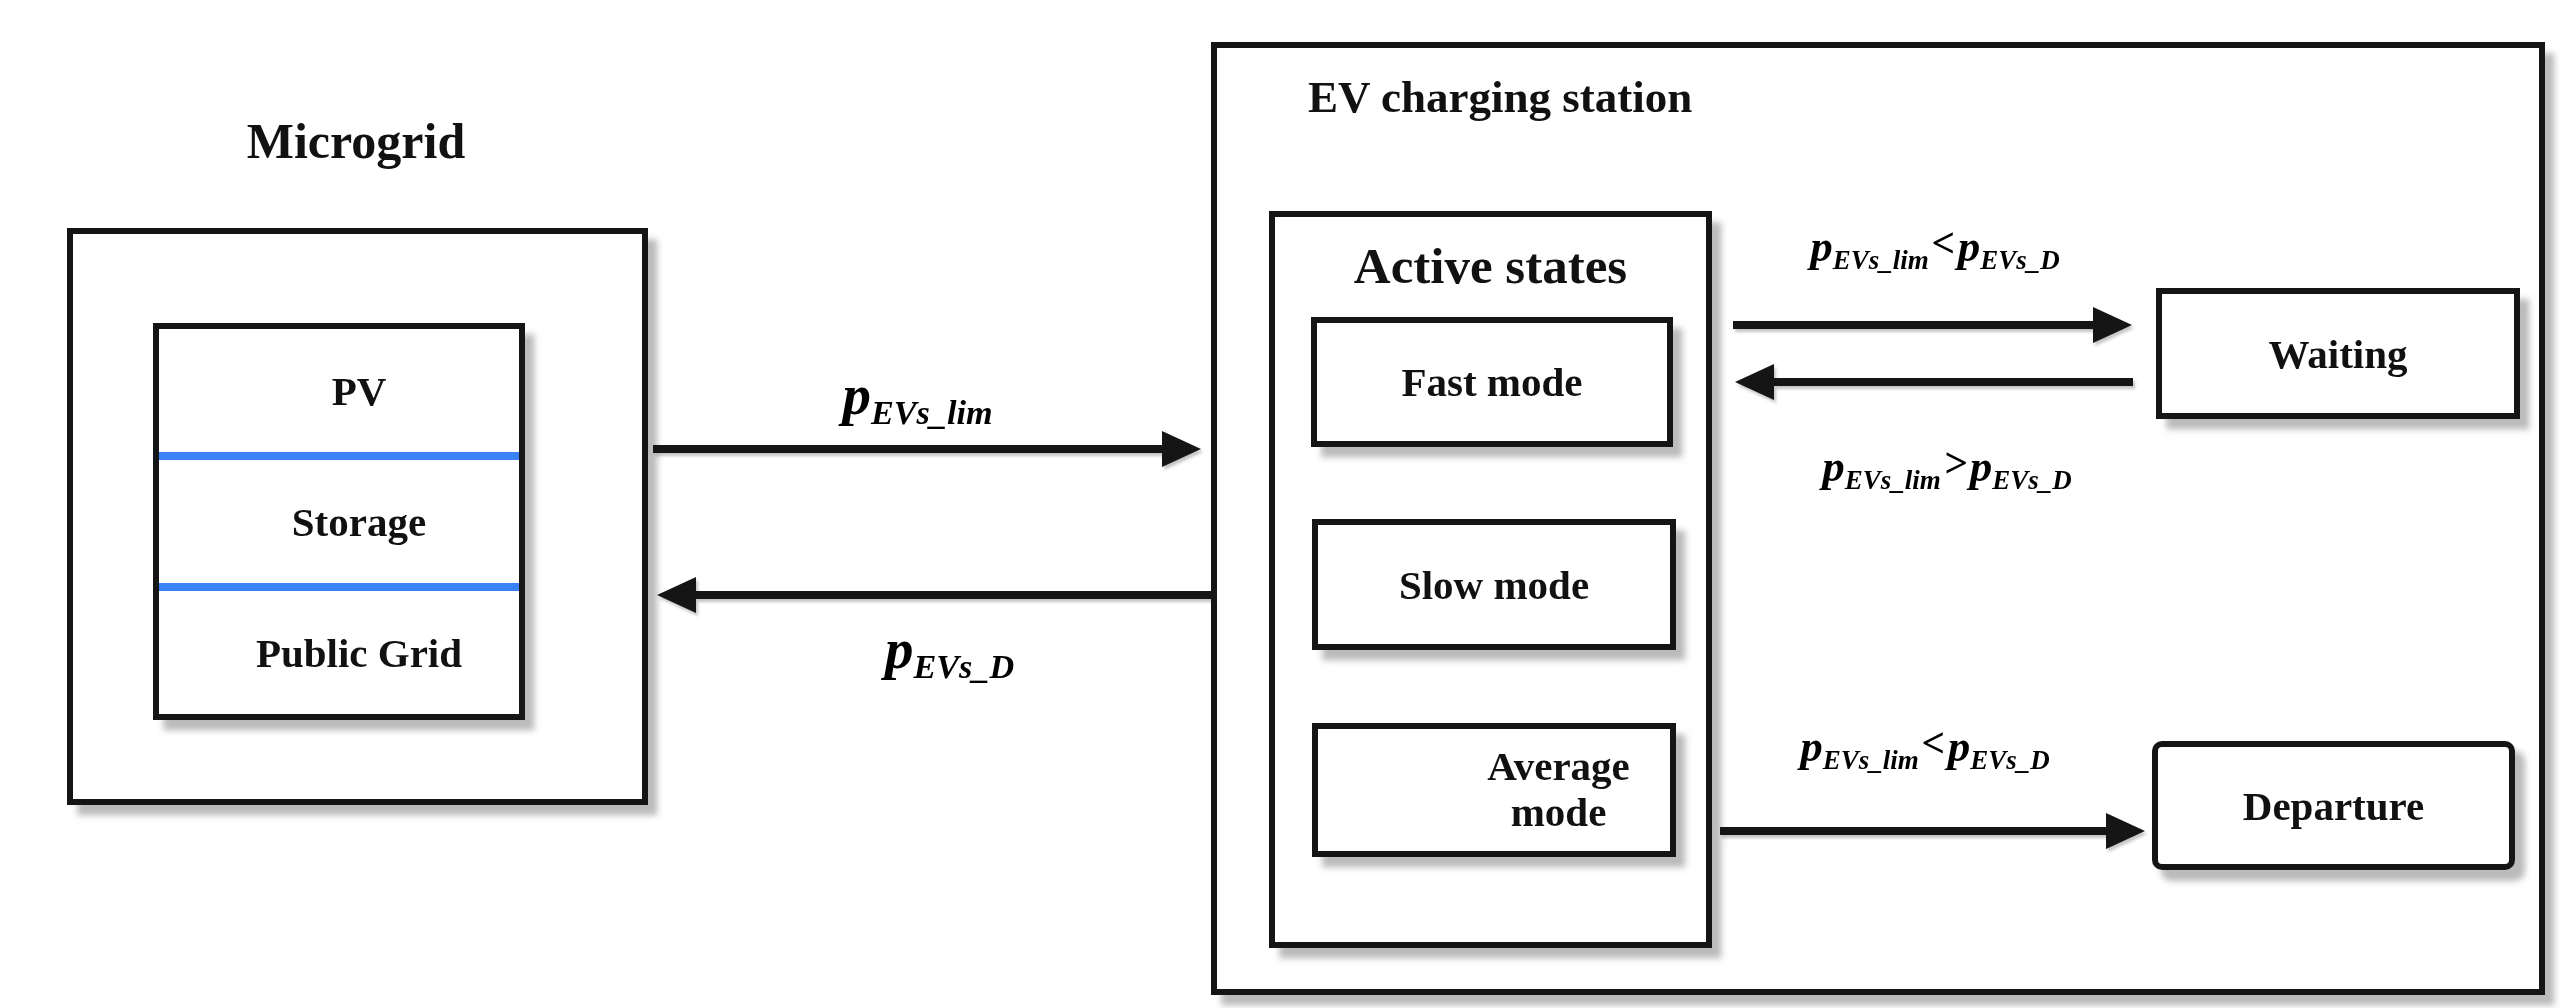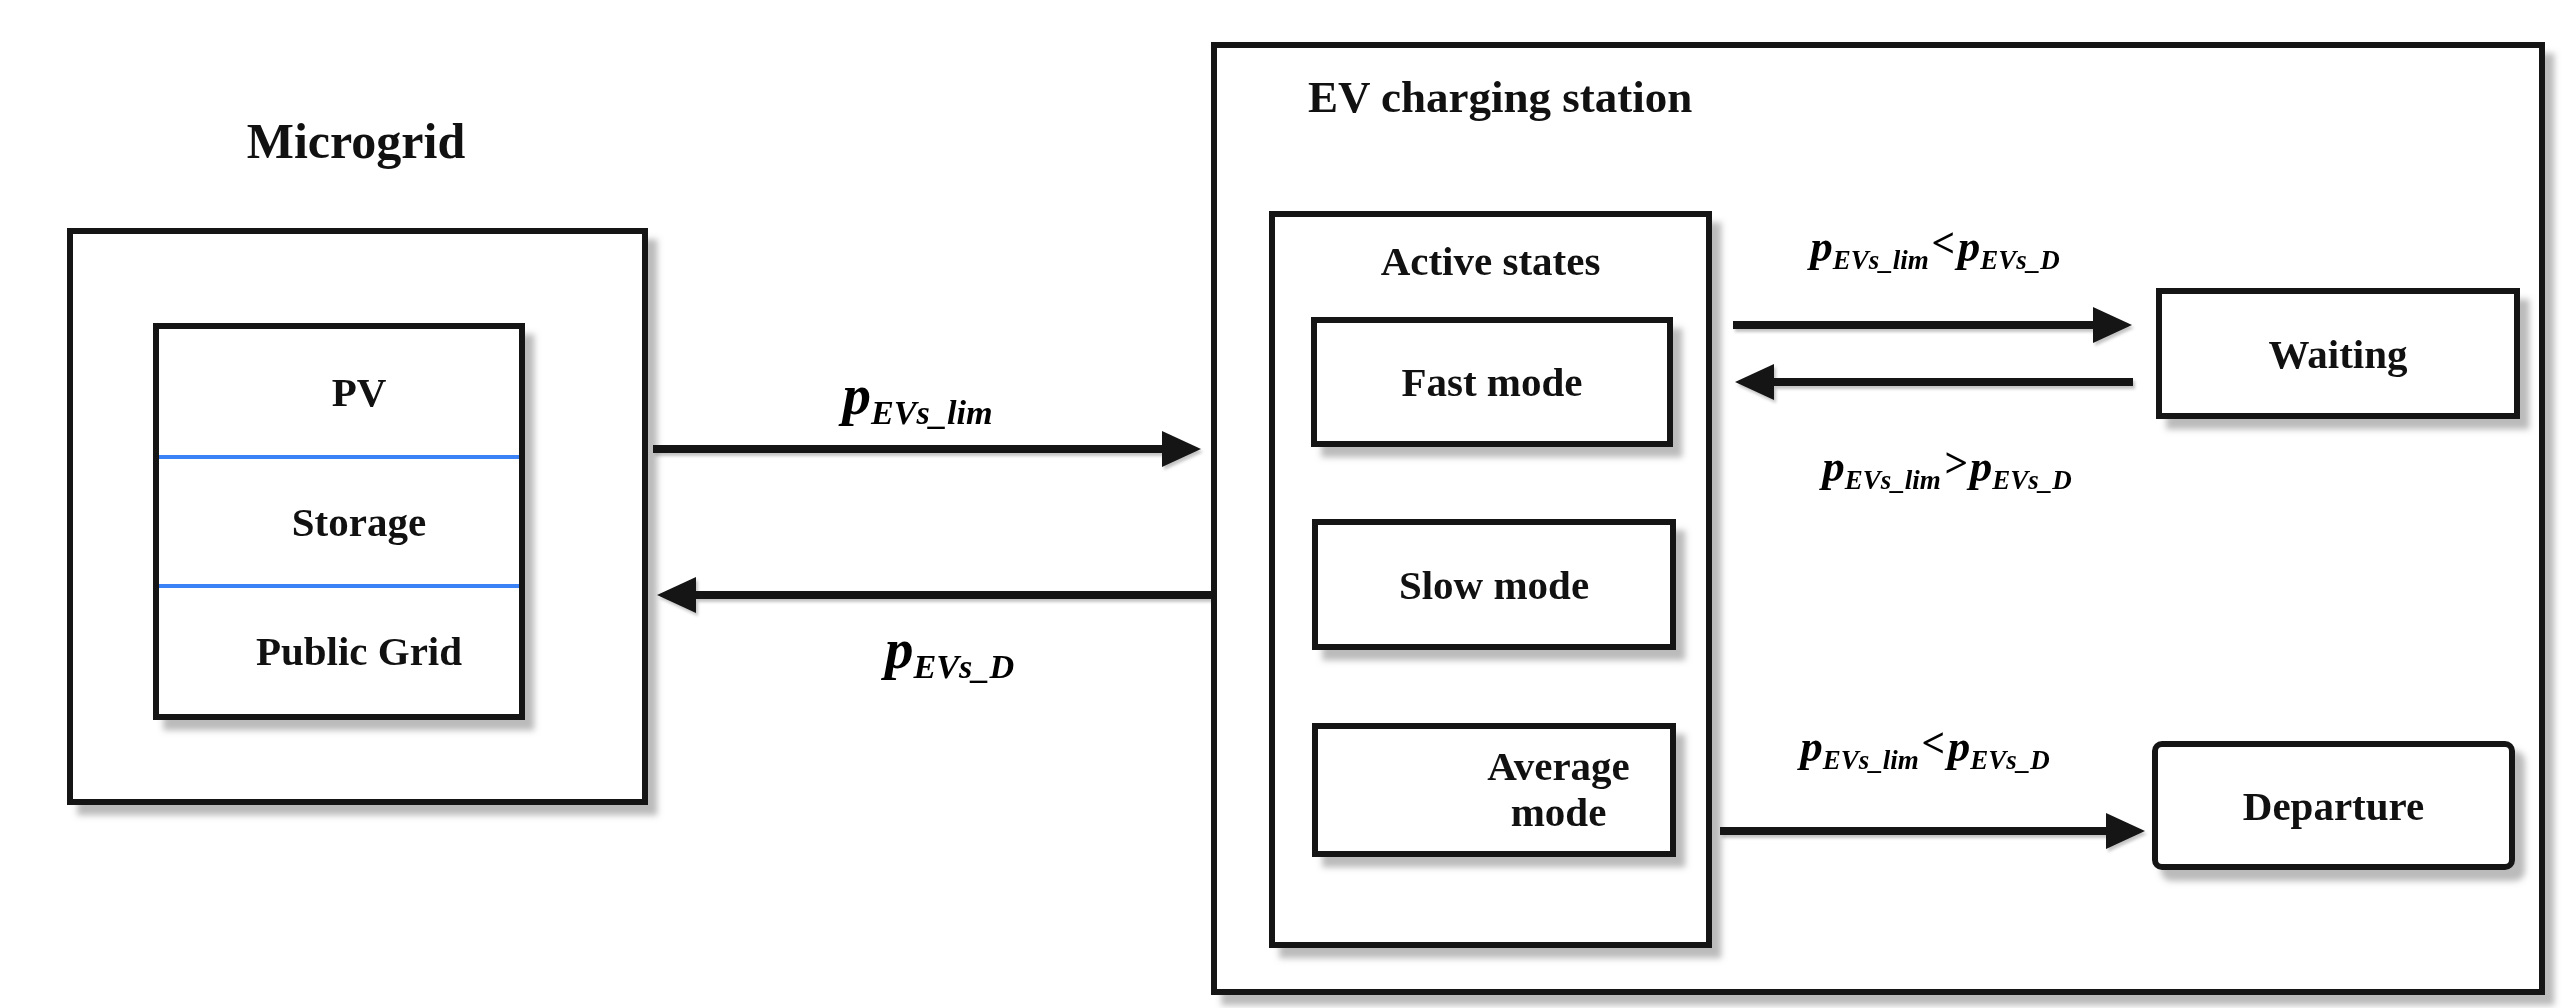--- a/index.html
+++ b/index.html
@@ -44,21 +44,21 @@
   .cell {
     flex: 1 1 0;
     display: flex;
     align-items: center;
     justify-content: center;
     font-weight: 700;
     font-size: 41px;
     padding-left: 40px;
   }
   .cell + .cell {
-    border-top: 4px solid #3b82f6;
+    border-top: 8px solid #3b82f6;
   }
   .title {
     position: absolute;
     font-weight: 700;
     white-space: nowrap;
   }
   .title-center { text-align: center; }
   .hbar {
     position: absolute;
     height: 8px;
@@ -138,21 +138,21 @@
   <div class="mlabel mlabel-lg" style="left:759px; top:620px; width:357px;">
     <span class="mvar">p</span><span class="msub">EVs_D</span>
   </div>
 
   <div class="box" style="left:1199px; top:42px; width:1334px; height:953px;"></div>
 
   <div class="title" style="left:1296px; top:71px; font-size:45px;">EV charging station</div>
 
   <div class="box" style="left:1257px; top:211px; width:443px; height:737px;"></div>
 
-  <div class="title title-center" style="left:1257px; top:237px; width:443px; font-size:41px;">Active states</div>
+  <div class="title title-center" style="left:1257px; top:237px; width:443px; font-size:51px;">Active states</div>
 
   <div class="box node" style="left:1299px; top:317px; width:362px; height:130px;">
     <span>Fast mode</span>
   </div>
 
   <div class="box node" style="left:1300px; top:519px; width:364px; height:131px;">
     <span>Slow mode</span>
   </div>
 
   <div class="box node" style="left:1300px; top:723px; width:364px; height:134px;justify-content:flex-end;">

